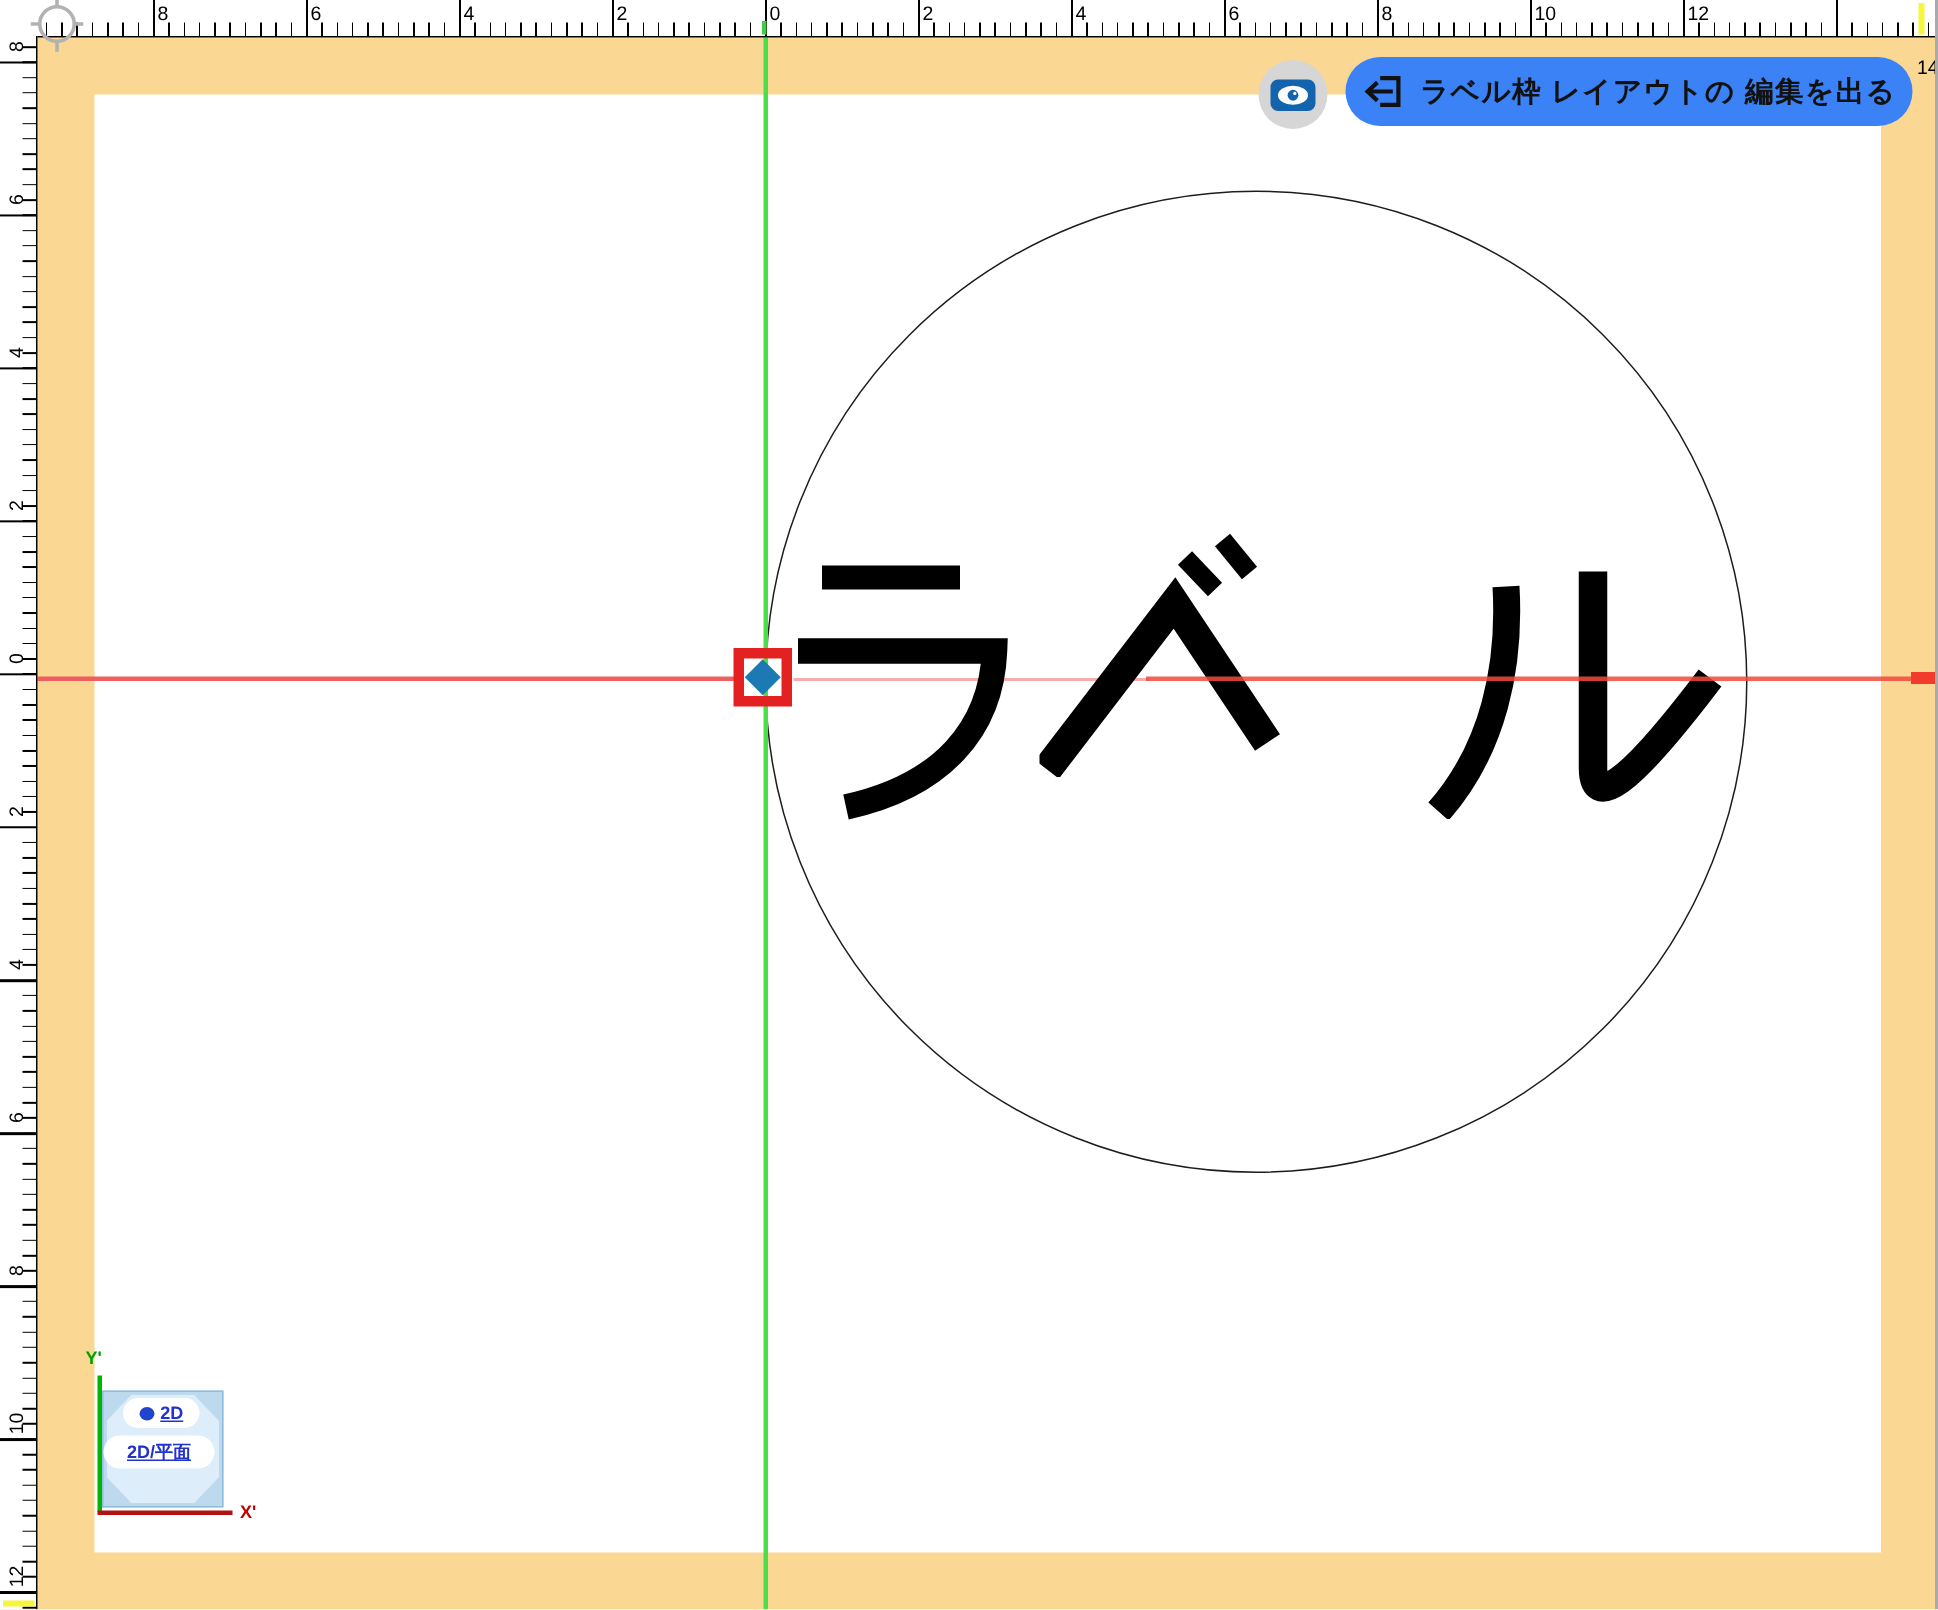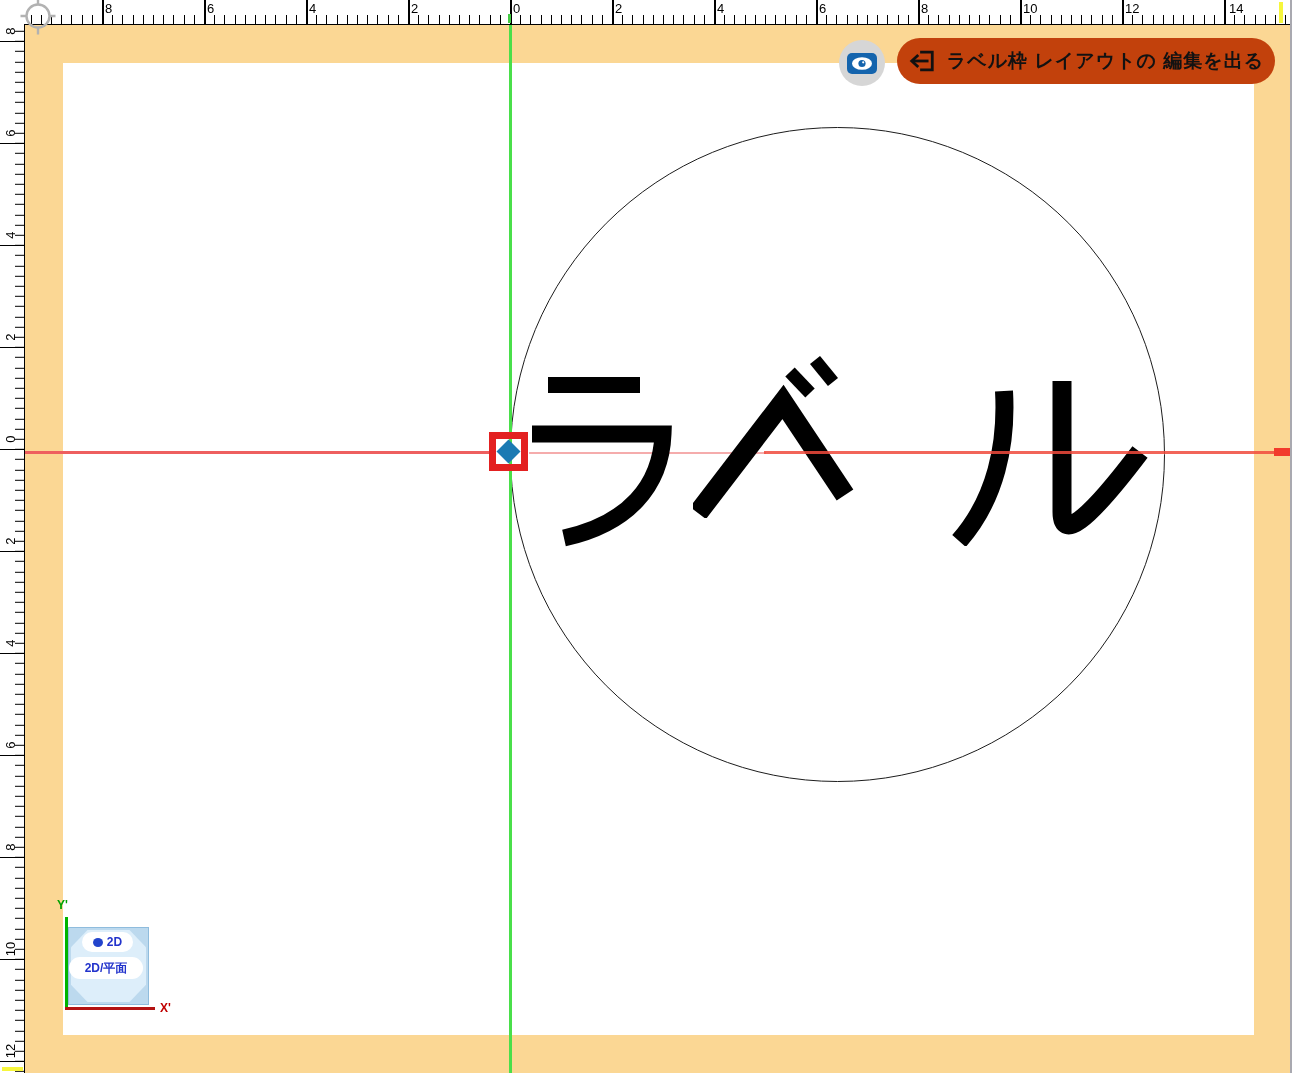--- a/index.html
+++ b/index.html
@@ -42,41 +42,41 @@
     position:absolute;left:504px;top:330px;width:650px;height:220px;
     opacity:0;font-size:200px;pointer-events:none;z-index:4;overflow:hidden;white-space:nowrap;
   }
   
   #eye-button{
     position:absolute;left:815px;top:16px;width:46px;height:46px;border-radius:50%;
     background:#D6D6D6;z-index:15;display:flex;align-items:center;justify-content:center;
   }
   #exit-button{
     position:absolute;left:873px;top:14px;width:378px;height:46px;border-radius:23px;
-    background:#c2410c;z-index:15;display:flex;align-items:center;justify-content:center;gap:11px;
+    background:#3b82f6;z-index:15;display:flex;align-items:center;justify-content:center;gap:11px;
   }
   #exit-button .btn-label{font-size:19px;font-weight:600;color:#121212;letter-spacing:1px;white-space:nowrap;}
   
   #view-widget{position:absolute;left:28px;top:868px;width:150px;height:125px;z-index:7;}
   .yaxis-line{position:absolute;left:13px;top:25px;width:3px;height:91px;background:#00B400;}
   .xaxis-line{position:absolute;left:13px;top:115px;width:90px;height:3px;background:#B31212;}
   .yaxis-label{position:absolute;left:5px;top:6px;color:#00A100;font-size:12px;font-weight:bold;}
   .xaxis-label{position:absolute;left:108px;top:109px;color:#C00000;font-size:12px;font-weight:bold;}
   #view-cube{
     position:absolute;left:16px;top:35px;width:79px;height:76px;
     background:#BCD9EE;border:1px solid #8FBCDD;
   }
   #view-cube .octagon{
     position:absolute;left:2px;top:2px;right:2px;bottom:2px;background:#DDEEFA;
     clip-path:polygon(22% 0,78% 0,100% 24%,100% 76%,78% 100%,22% 100%,0 76%,0 24%);
   }
   .pill{position:absolute;background:#fff;border-radius:11px;display:flex;align-items:center;justify-content:center;gap:4px;}
   .pill-2d{left:13px;top:4px;width:51px;height:20px;}
   .pill-plane{left:0px;top:29px;width:74px;height:22px;text-align:center;}
-  .pill .txt{font-size:12px;font-weight:bold;color:#2233CC;white-space:nowrap;}
+  .pill .txt{font-size:12px;font-weight:bold;color:#2233CC;white-space:nowrap;text-decoration:underline;}
   .blue-dot{width:10px;height:9px;background:#2244CC;border-radius:50%;}
   
   #hruler{
     position:absolute;left:0;top:0;width:1292px;height:24px;background:#fff;z-index:20;
     border-bottom:1.5px solid #000;
     background-image:
       repeating-linear-gradient(to right,#000 0 1.5px,transparent 1.5px 102px),
       repeating-linear-gradient(to right,#000 0 1px,transparent 1px 10.2px);
     background-size:auto 100%,auto 9px;
     background-position:0 0,0 15px;
@@ -183,21 +183,21 @@
       <span class="h-label" style="left: 207px;">6</span>
       <span class="h-label" style="left: 309px;">4</span>
       <span class="h-label" style="left: 411px;">2</span>
       <span class="h-label" style="left: 513px;">0</span>
       <span class="h-label" style="left: 615px;">2</span>
       <span class="h-label" style="left: 717px;">4</span>
       <span class="h-label" style="left: 819px;">6</span>
       <span class="h-label" style="left: 921px;">8</span>
       <span class="h-label" style="left: 1023px;">10</span>
       <span class="h-label" style="left: 1125px;">12</span>
-      <span class="h-label" style="left: 1229px;">14</span>
+      <span class="h-label" style="left: 1278px; margin-top: 36px;">14</span>
     </div>
   <div id="vruler">
     <div class="edge-tick-v"></div>
   <span class="v-label" style="top: -1px;">8</span>
       <span class="v-label" style="top: 101px;">6</span>
       <span class="v-label" style="top: 203px;">4</span>
       <span class="v-label" style="top: 305px;">2</span>
       <span class="v-label" style="top: 407px;">0</span>
       <span class="v-label" style="top: 509px;">2</span>
       <span class="v-label" style="top: 611px;">4</span>

